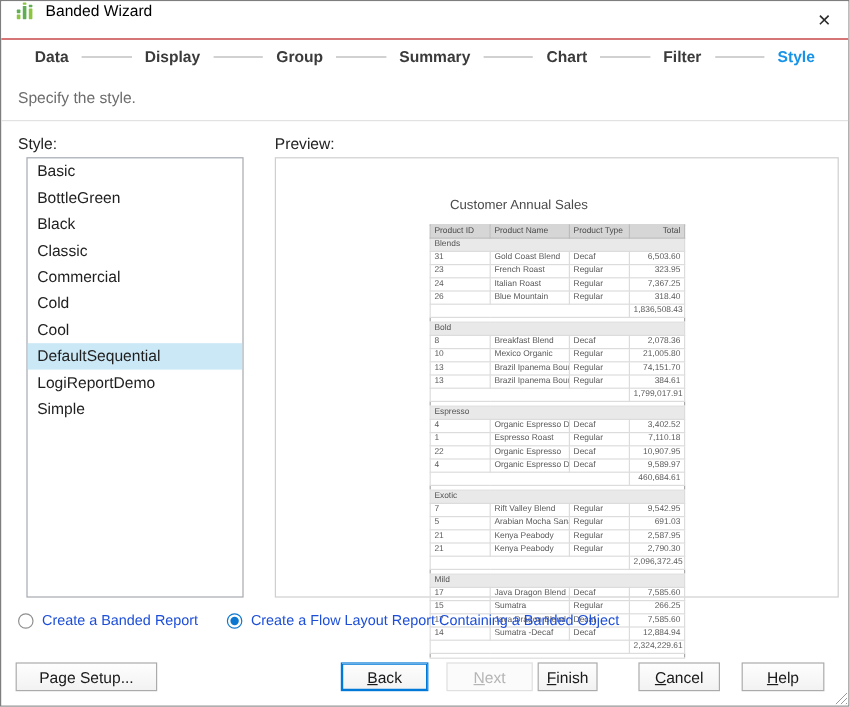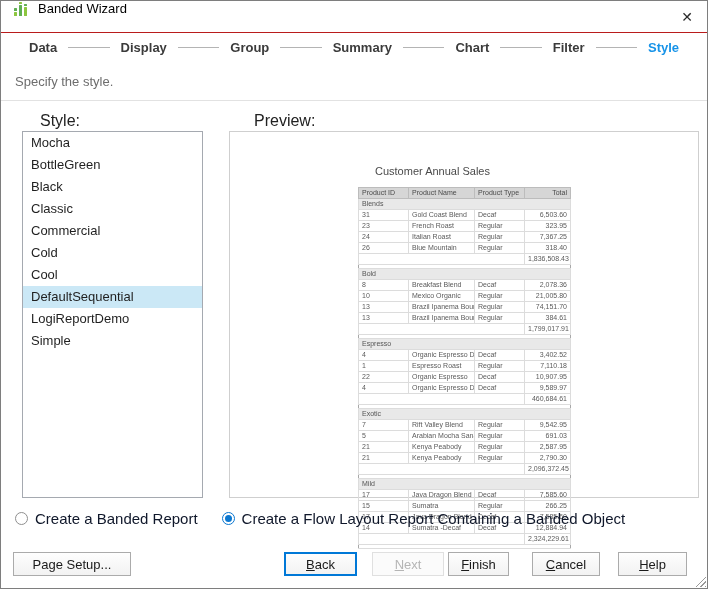--- a/index.html
+++ b/index.html
@@ -19,21 +19,21 @@
   .steps{position:absolute;left:0;top:31px;right:0;height:30px;display:flex;align-items:center;
     padding:0 28px;box-sizing:border-box;}
   .step{font-size:13px;font-weight:bold;color:#3b3b3b;white-space:nowrap;cursor:pointer;}
   .step.active{color:#1793e8;}
   .step-line{flex:1 1 auto;height:1px;background:#b4b4b4;margin:0 11px;min-width:18px;}
   
   .subtitle-bar{position:absolute;left:0;top:61px;right:0;height:39px;border-bottom:1px solid #e2e2e2;
     display:flex;align-items:center;padding:0 14px;box-sizing:border-box;}
   .subtitle{font-size:13px;color:#6d6d6d;}
   
-  .panel-label{position:absolute;font-size:16px;color:#222;margin-left:25px;}
+  .panel-label{position:absolute;font-size:13px;color:#222;}
   .style-label{left:14px;top:111px;}
   .preview-label{left:228px;top:111px;}
   .style-list{position:absolute;left:21px;top:130px;width:181px;height:367px;box-sizing:border-box;
     border:1px solid #a5a9b0;background:#fff;overflow:hidden;}
   .style-item{height:22px;line-height:22px;padding:0 8px;font-size:13px;color:#1f1f1f;cursor:pointer;white-space:nowrap;}
   .style-item.selected{background:#cbe8f6;}
   .preview-box{position:absolute;left:228px;top:130px;width:470px;height:367px;box-sizing:border-box;
     border:1px solid #cfcfcf;background:#fff;}
   
   .report-title{position:absolute;left:145px;top:33px;font-size:11px;color:#4a4a4a;}
@@ -47,32 +47,32 @@
   .report-table .spacer td{height:3px;padding:0;border-left:none;border-right:none;}
   .report-table th.c3, .report-table td.c3{text-align:right;}
   
   .options{position:absolute;left:14px;top:509px;display:flex;align-items:center;gap:24px;}
   .radio-option{display:flex;align-items:center;gap:7px;cursor:pointer;}
   .radio{width:13px;height:13px;border-radius:50%;border:1px solid #8f8f8f;background:#fff;
     box-sizing:border-box;position:relative;flex:0 0 auto;}
   .radio.checked{border-color:#0b77d0;}
   .radio.checked::after{content:'';position:absolute;left:2px;top:2px;right:2px;bottom:2px;
     border-radius:50%;background:#0b77d0;}
-  .radio-label{font-size:15px;color:#0f172a;}
+  .radio-label{font-size:12px;color:#1d4ed8;}
   
   .btn{position:absolute;top:551px;height:24px;box-sizing:border-box;border:1px solid #ababab;
     background:linear-gradient(#fefefe,#f2f2f2);font-family:"Liberation Sans",sans-serif;
     font-size:13px;color:#1a1a1a;text-align:center;line-height:22px;cursor:pointer;}
   .btn u{text-decoration:underline;}
   .btn.primary{border:1px solid #0078d7;box-shadow:inset 0 0 0 1px #0078d7;}
   .btn.disabled{color:#b5b5b5;border:1px solid #e0e0e0;background:#fbfbfb;cursor:default;}
   #btn-page-setup{left:12px;width:118px;}
   #btn-back{left:283px;width:73px;}
   #btn-next{left:371px;width:72px;}
-  #btn-finish{left:447px;width:61px;}
+  #btn-finish{left:447px;width:50px;}
   #btn-cancel{left:531px;width:68px;}
   #btn-help{left:617px;width:69px;}
   
   .resize-grip{position:absolute;right:1px;bottom:1px;width:13px;height:13px;
     background:repeating-linear-gradient(135deg,transparent 0 2px,#9a9a9a 2px 3px);
     clip-path:polygon(100% 0,100% 100%,0 100%);cursor:nwse-resize;}
 </style>
 </head>
 <body>
 
@@ -106,21 +106,21 @@
       <div class="step-line"></div>
       <div class="step active">Style</div>
     </div>
 
   <div class="subtitle-bar">
     <span class="subtitle">Specify the style.</span>
   </div>
 
   <div class="panel-label style-label">Style:</div>
   <div class="style-list">
-      <div class="style-item">Mocha</div>
+      <div class="style-item">Basic</div>
       <div class="style-item">BottleGreen</div>
       <div class="style-item">Black</div>
       <div class="style-item">Classic</div>
       <div class="style-item">Commercial</div>
       <div class="style-item">Cold</div>
       <div class="style-item">Cool</div>
       <div class="style-item selected">DefaultSequential</div>
       <div class="style-item">LogiReportDemo</div>
       <div class="style-item">Simple</div>
     </div>

